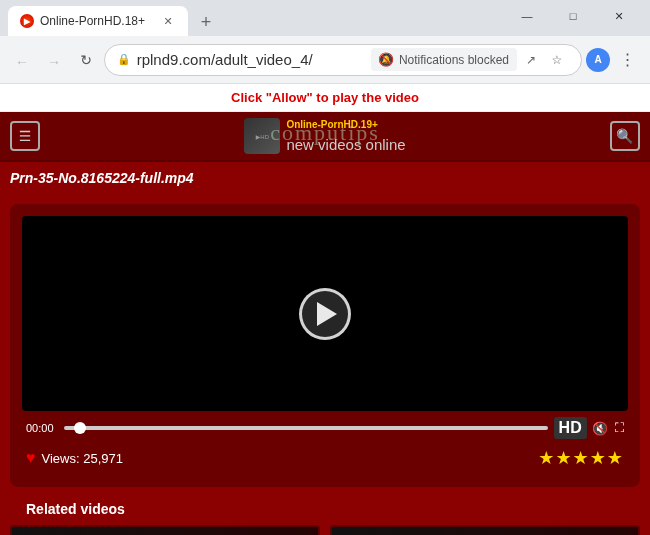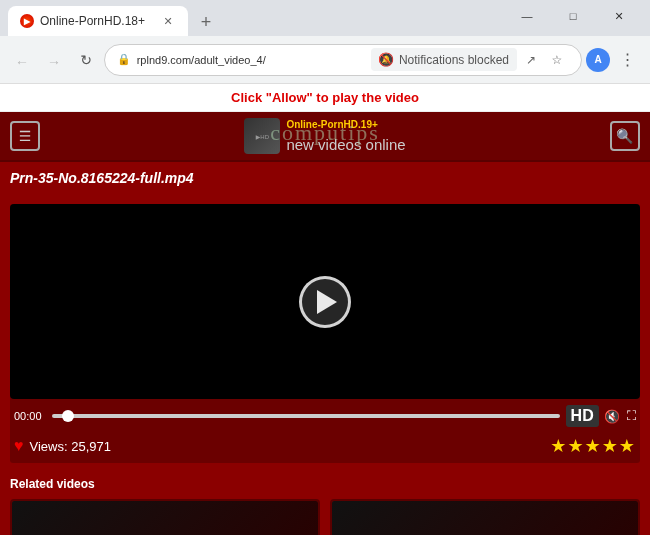--- a/index.html
+++ b/index.html
@@ -79,21 +79,21 @@
       background: #fff;
       border: 1px solid #ccc;
       border-radius: 20px;
       height: 32px;
       display: flex;
       align-items: center;
       padding: 0 12px;
       gap: 6px;
     }
     .lock-icon { font-size: 11px; color: #888; }
-    .address-text { font-size: 11px; color: #333; flex: 1; }
+    .address-text { font-size: 15px; color: #333; flex: 1; }
     .address-icons { display: flex; gap: 2px; align-items: center; }
     .addr-icon-btn {
       width: 24px; height: 24px; border-radius: 50%;
       display: flex; align-items: center; justify-content: center;
       font-size: 12px; color: #666; cursor: pointer;
     }
     .notif-blocked {
       display: flex; align-items: center; gap: 4px;
       font-size: 12px; color: #555;
       padding: 4px 8px;
@@ -179,22 +179,22 @@
     }
     .video-title {
       font-size: 14px;
       font-weight: bold;
       color: #fff;
       font-style: italic;
       margin-bottom: 18px;
     }
     .video-container {
       background: #6B0000;
-      border-radius: 3px;
-      padding: 0;
+      border-radius: 8px;
+      padding: 12px;
     }
     .video-player {
       width: 100%;
       height: 195px;
       background: #000;
       position: relative;
       border-radius: 4px;
       overflow: hidden;
     }
     .play-btn-overlay {
@@ -255,21 +255,21 @@
       justify-content: space-between;
       padding: 6px 4px;
     }
     .views-section { display: flex; align-items: center; gap: 6px; }
     .heart-icon { color: #e00; font-size: 16px; }
     .views-text { font-size: 13px; color: #fff; }
     .stars { color: #ffd700; font-size: 18px; letter-spacing: 1px; }
 
     
     .related-section { padding: 6px 10px; }
-    .related-title { font-size: 12px; font-weight: bold; color: #fff; margin-bottom: 8px; }
+    .related-title { font-size: 14px; font-weight: bold; color: #fff; margin-bottom: 8px; margin-left: 16px; }
     .related-grid { display: flex; gap: 10px; }
     .related-thumb {
       flex: 1;
       height: 75px;
       background: #1a0000;
       border-radius: 4px;
       overflow: hidden;
       border: 2px solid #5a0000;
       position: relative;
     }

